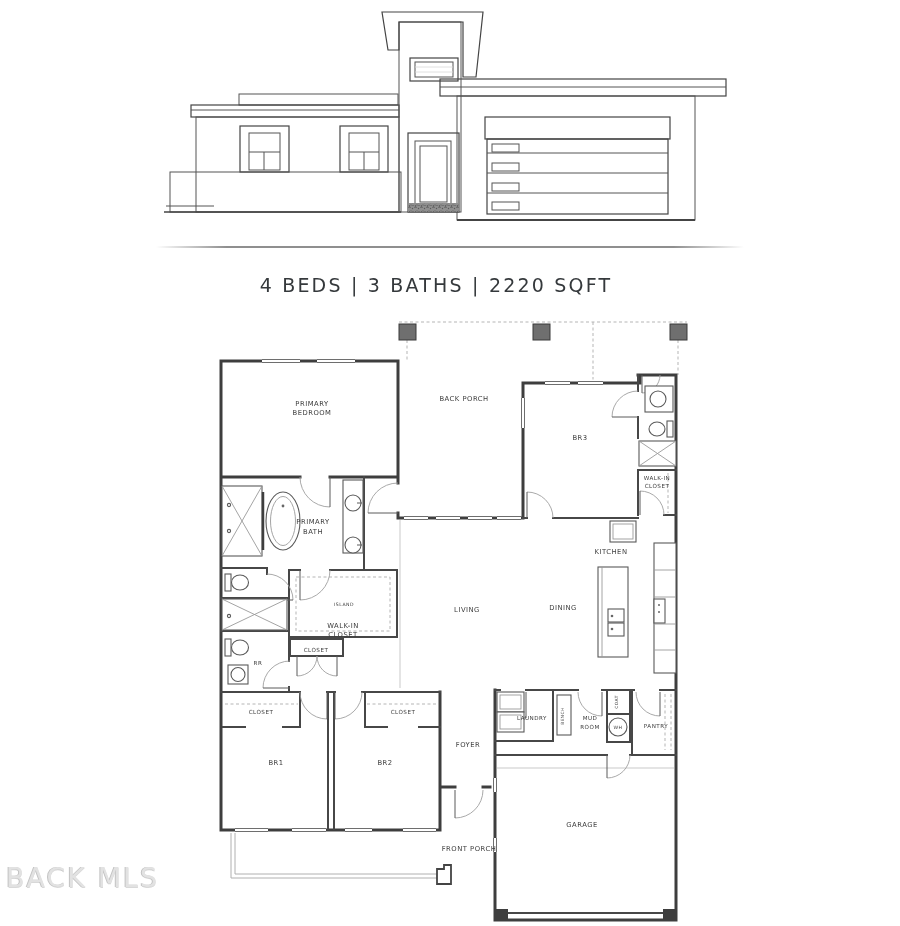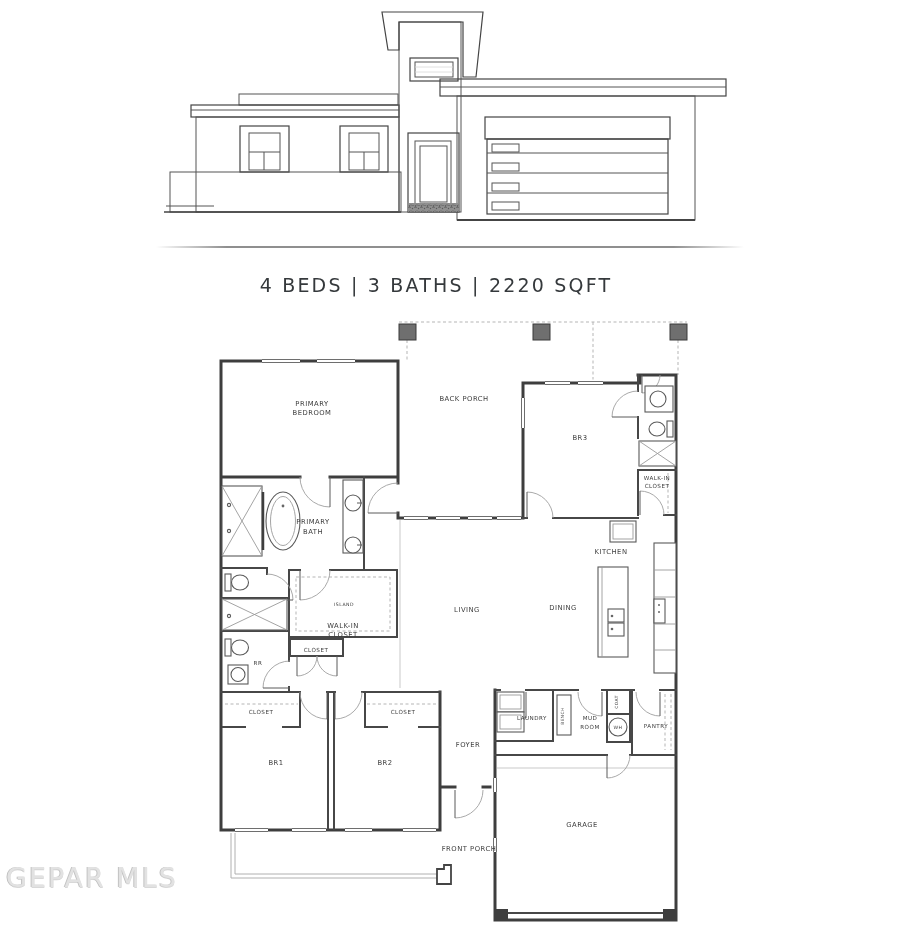--- a/index.html
+++ b/index.html
@@ -389,15 +389,15 @@
       <text class="lbl lbl-m" x="469" y="851">FRONT PORCH</text>
       <text class="lbl lbl-m" x="582" y="827">GARAGE</text>
     </g>
   </g>
 </svg>
 
 <div class="divider"></div>
 
 <div class="summary">4 BEDS | 3 BATHS | 2220 SQFT</div>
 
-<div class="watermark">GEPAR MLS</div>
+<div class="watermark">BACK MLS</div>
 
 </div>
 
 </body></html>

